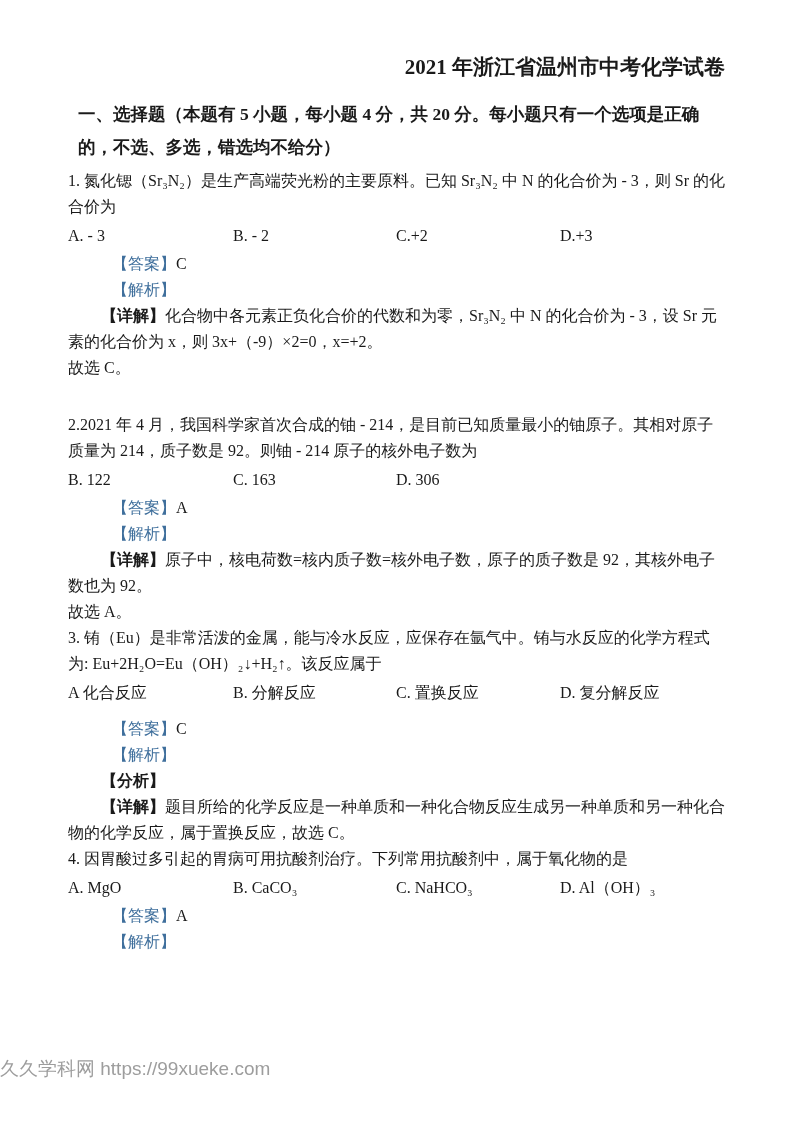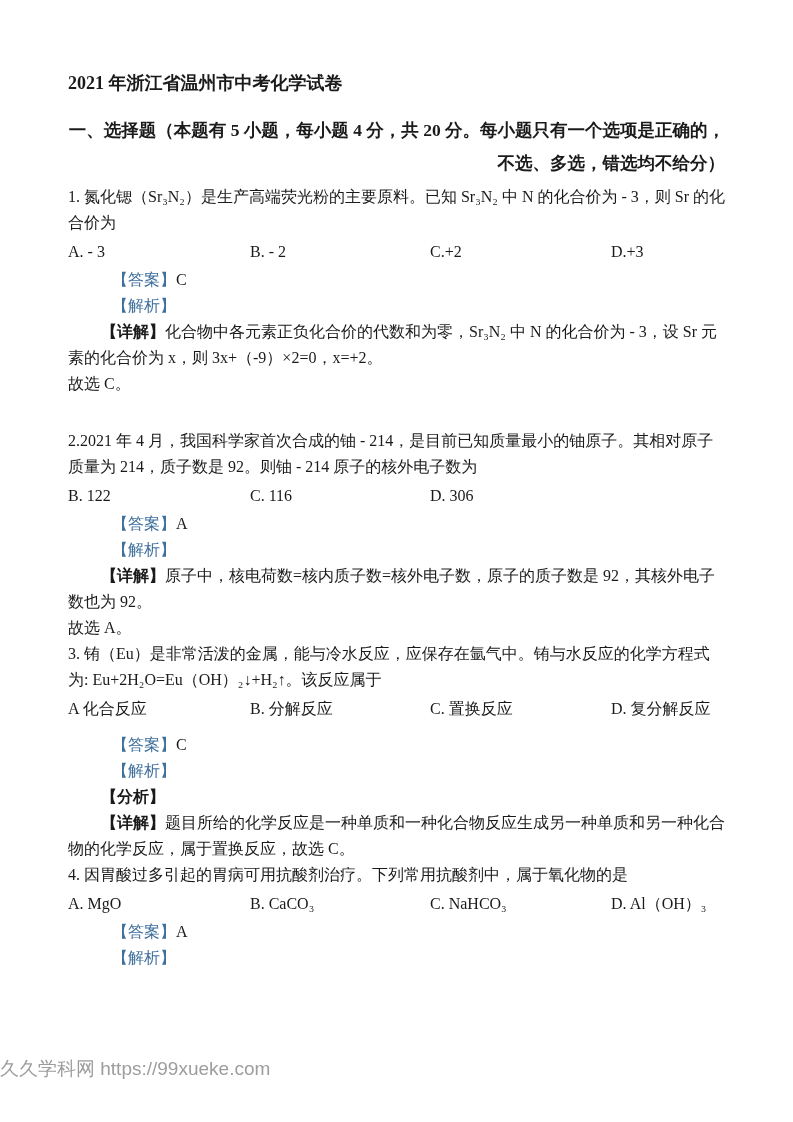--- a/index.html
+++ b/index.html
@@ -8,39 +8,37 @@
     width: 793px;
     height: 1122px;
     background: #ffffff;
     overflow: hidden;
     font-family: "Liberation Serif", "DejaVu Serif", serif;
     color: #1a1a1a;
   }
   .content { padding: 52px 68px 0 68px; }
   p { margin: 0; font-size: 16px; line-height: 26px; }
   .title {
-    font-size: 18px;
+    font-size: 21px;
     font-weight: bold;
-    text-align: left;
+    text-align: right;
     line-height: 30px;
-    margin: 16px 0 16px 0;
+    margin: 0 0 16px 0;
   }
   .heading {
     font-size: 17.5px;
     font-weight: bold;
     line-height: 33px;
-    margin: 0 0 4px 0;
-    text-align: right;
+    margin: 0 0 4px 10px;
   }
   .options {
     display: grid;
     grid-template-columns: 165px 163px 164px 1fr;
     font-size: 16px;
     line-height: 31px;
-    gap: 17px;
   }
   .blue { color: #3f6f9c; margin-left: 44px; }
   .bold { font-weight: bold; margin-left: 33px; }
   .mb-line { margin-bottom: 31px; }
   .mt-sm { margin-top: 8px; }
   .footer {
     position: absolute;
     left: 0; right: 0;
     top: 1056px;
     font-family: "Liberation Sans", "DejaVu Sans", sans-serif;
@@ -70,21 +68,21 @@
     </p>
     <p class="blue">【解析】</p>
     <p>
       <span class="bold">【详解】</span><span>化合物中各元素正负化合价的代数和为零，Sr₃N₂ 中 N 的化合价为 - 3，设 Sr 元素的化合价为 x，则 3x+（-9）×2=0，x=+2。</span>
     </p>
     <p class="mb-line">故选 C。</p>
 
     <p>2.2021 年 4 月，我国科学家首次合成的铀 - 214，是目前已知质量最小的铀原子。其相对原子质量为 214，质子数是 92。则铀 - 214 原子的核外电子数为</p>
     <div class="options">
       <span>B. 122</span>
-      <span>C. 116</span>
+      <span>C. 163</span>
       <span>D. 306</span>
     </div>
     <p>
       <span class="blue">【答案】</span><span>A</span>
     </p>
     <p class="blue">【解析】</p>
     <p>
       <span class="bold">【详解】</span><span>原子中，核电荷数=核内质子数=核外电子数，原子的质子数是 92，其核外电子数也为 92。</span>
     </p>
     <p>故选 A。</p>

